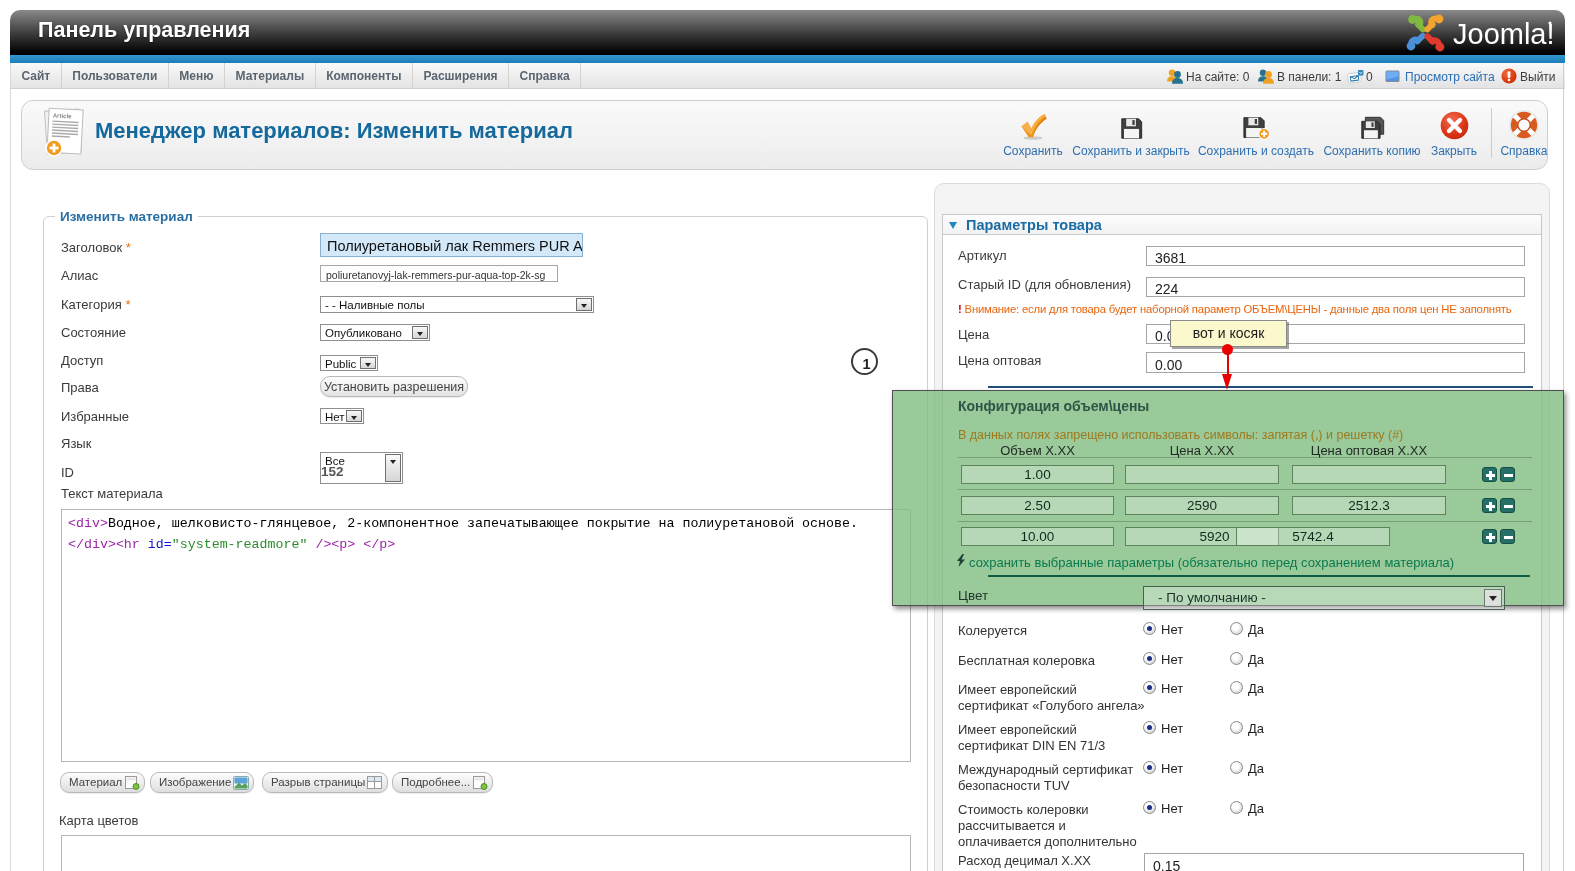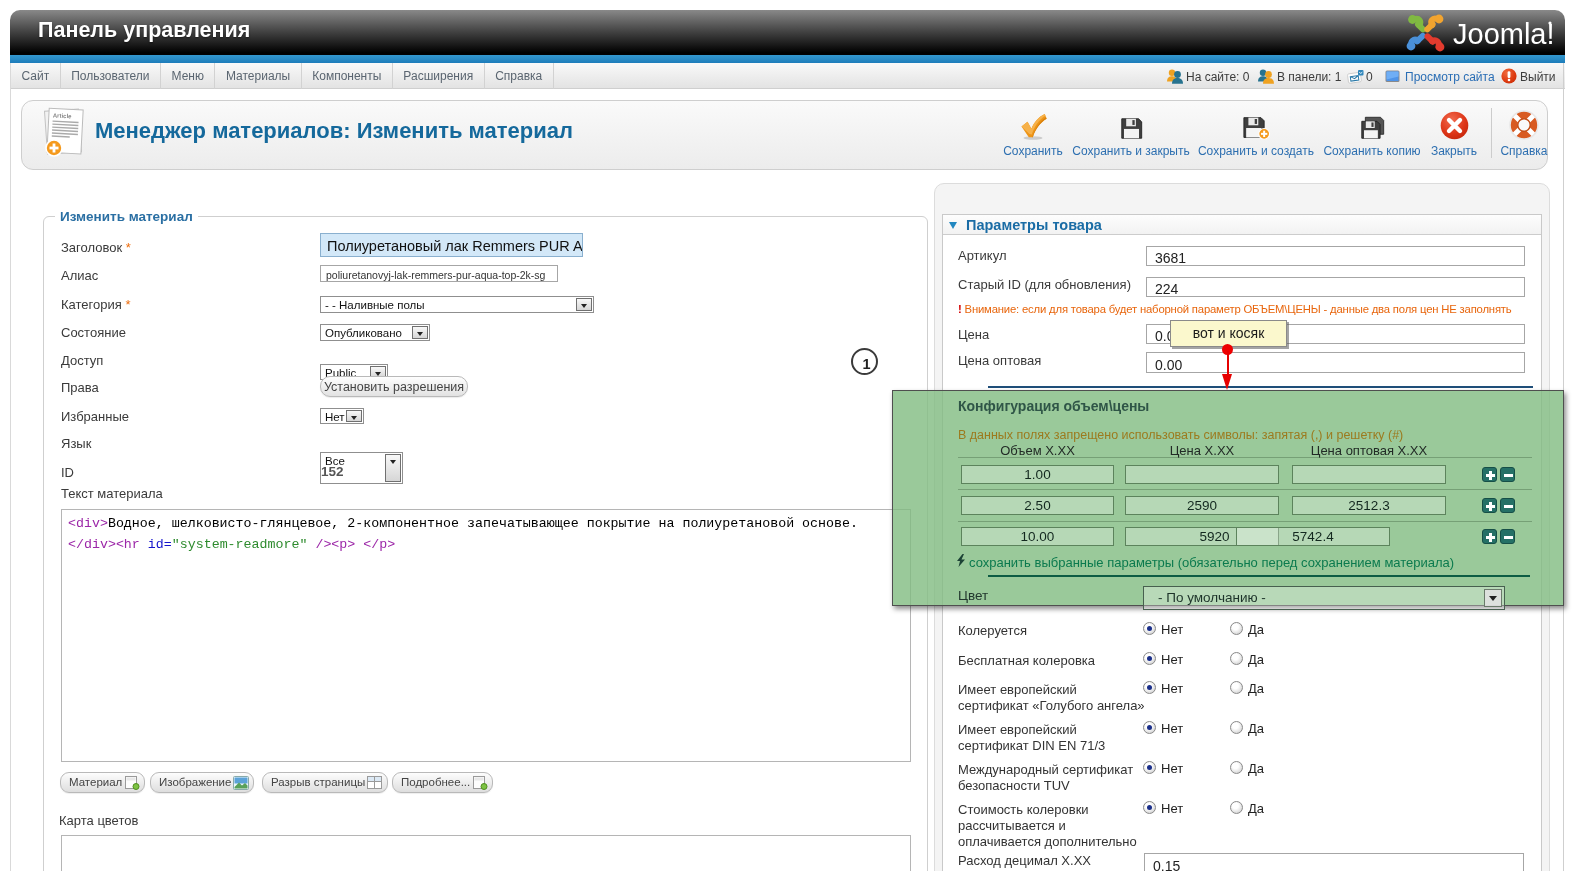--- a/index.html
+++ b/index.html
@@ -51,21 +51,21 @@
 
 <div class="abs" id="menubar" style="left:10px; top:63px; width:1555px; height:26px;
   background:linear-gradient(#f9f9f9,#e3e3e3); border-bottom:1px solid #cfcfcf;"></div>
 
 <div class="abs" style="left:10px; top:63px; width:1px; height:808px; background:#d9d9d9;"></div>
 <div class="abs" style="left:1563px; top:63px; width:1px; height:808px; background:#cfcfcf;"></div>
 
 <div class="abs" id="menuitems" style="left:11px; top:63px; height:26px; display:flex;">
   <style>
     #menuitems .mi { height:26px; line-height:27px; padding:0 10.5px; font-size:12px;
-      font-weight:normal; color:#5a6570; border-right:1px solid #d2d2d2; }
+      font-weight:bold; color:#5a6570; border-right:1px solid #d2d2d2; }
     #menuitems .mi:first-child { border-left:1px solid #d2d2d2; }
   </style>
   <div class="mi">Сайт</div>
     <div class="mi">Пользователи</div>
     <div class="mi">Меню</div>
     <div class="mi">Материалы</div>
     <div class="mi">Компоненты</div>
     <div class="mi">Расширения</div>
     <div class="mi">Справка</div>
 </div>
@@ -253,21 +253,21 @@
   <div style="position:absolute; left:5px; top:2.5px; font-size:10.5px; color:#333; white-space:nowrap;">poliuretanovyj-lak-remmers-pur-aqua-top-2k-sg</div>
 </div>
 <div class="sel" style="left:320px; top:296px; width:274px; height:17px;">
     <span class="tx">- - Наливные полы</span>
     <span class="btn"></span>
   </div>
 <div class="sel" style="left:320px; top:324px; width:110px; height:17px;">
     <span class="tx">Опубликовано</span>
     <span class="btn"></span>
   </div>
-<div class="sel" style="left:320px; top:364px; width:68px; height:16px;padding-left:24px;">
+<div class="sel" style="left:320px; top:355px; width:58px; height:16px;padding-left:24px;">
     <span class="tx">Public</span>
     <span class="btn"></span>
   </div>
 <div class="btn2" style="left:320px; top:376px; width:148px; height:21px; border-radius:10px; line-height:20px; font-size:12.5px; white-space:nowrap; overflow:hidden;">Установить разрешения</div>
 <div class="sel" style="left:320px; top:408px; width:44px; height:16px;">
     <span class="tx">Нет</span>
     <span class="btn"></span>
   </div>
 <div class="sel" style="left:320px; top:452px; width:83px; height:32px;">
     <span class="tx">Все</span>

